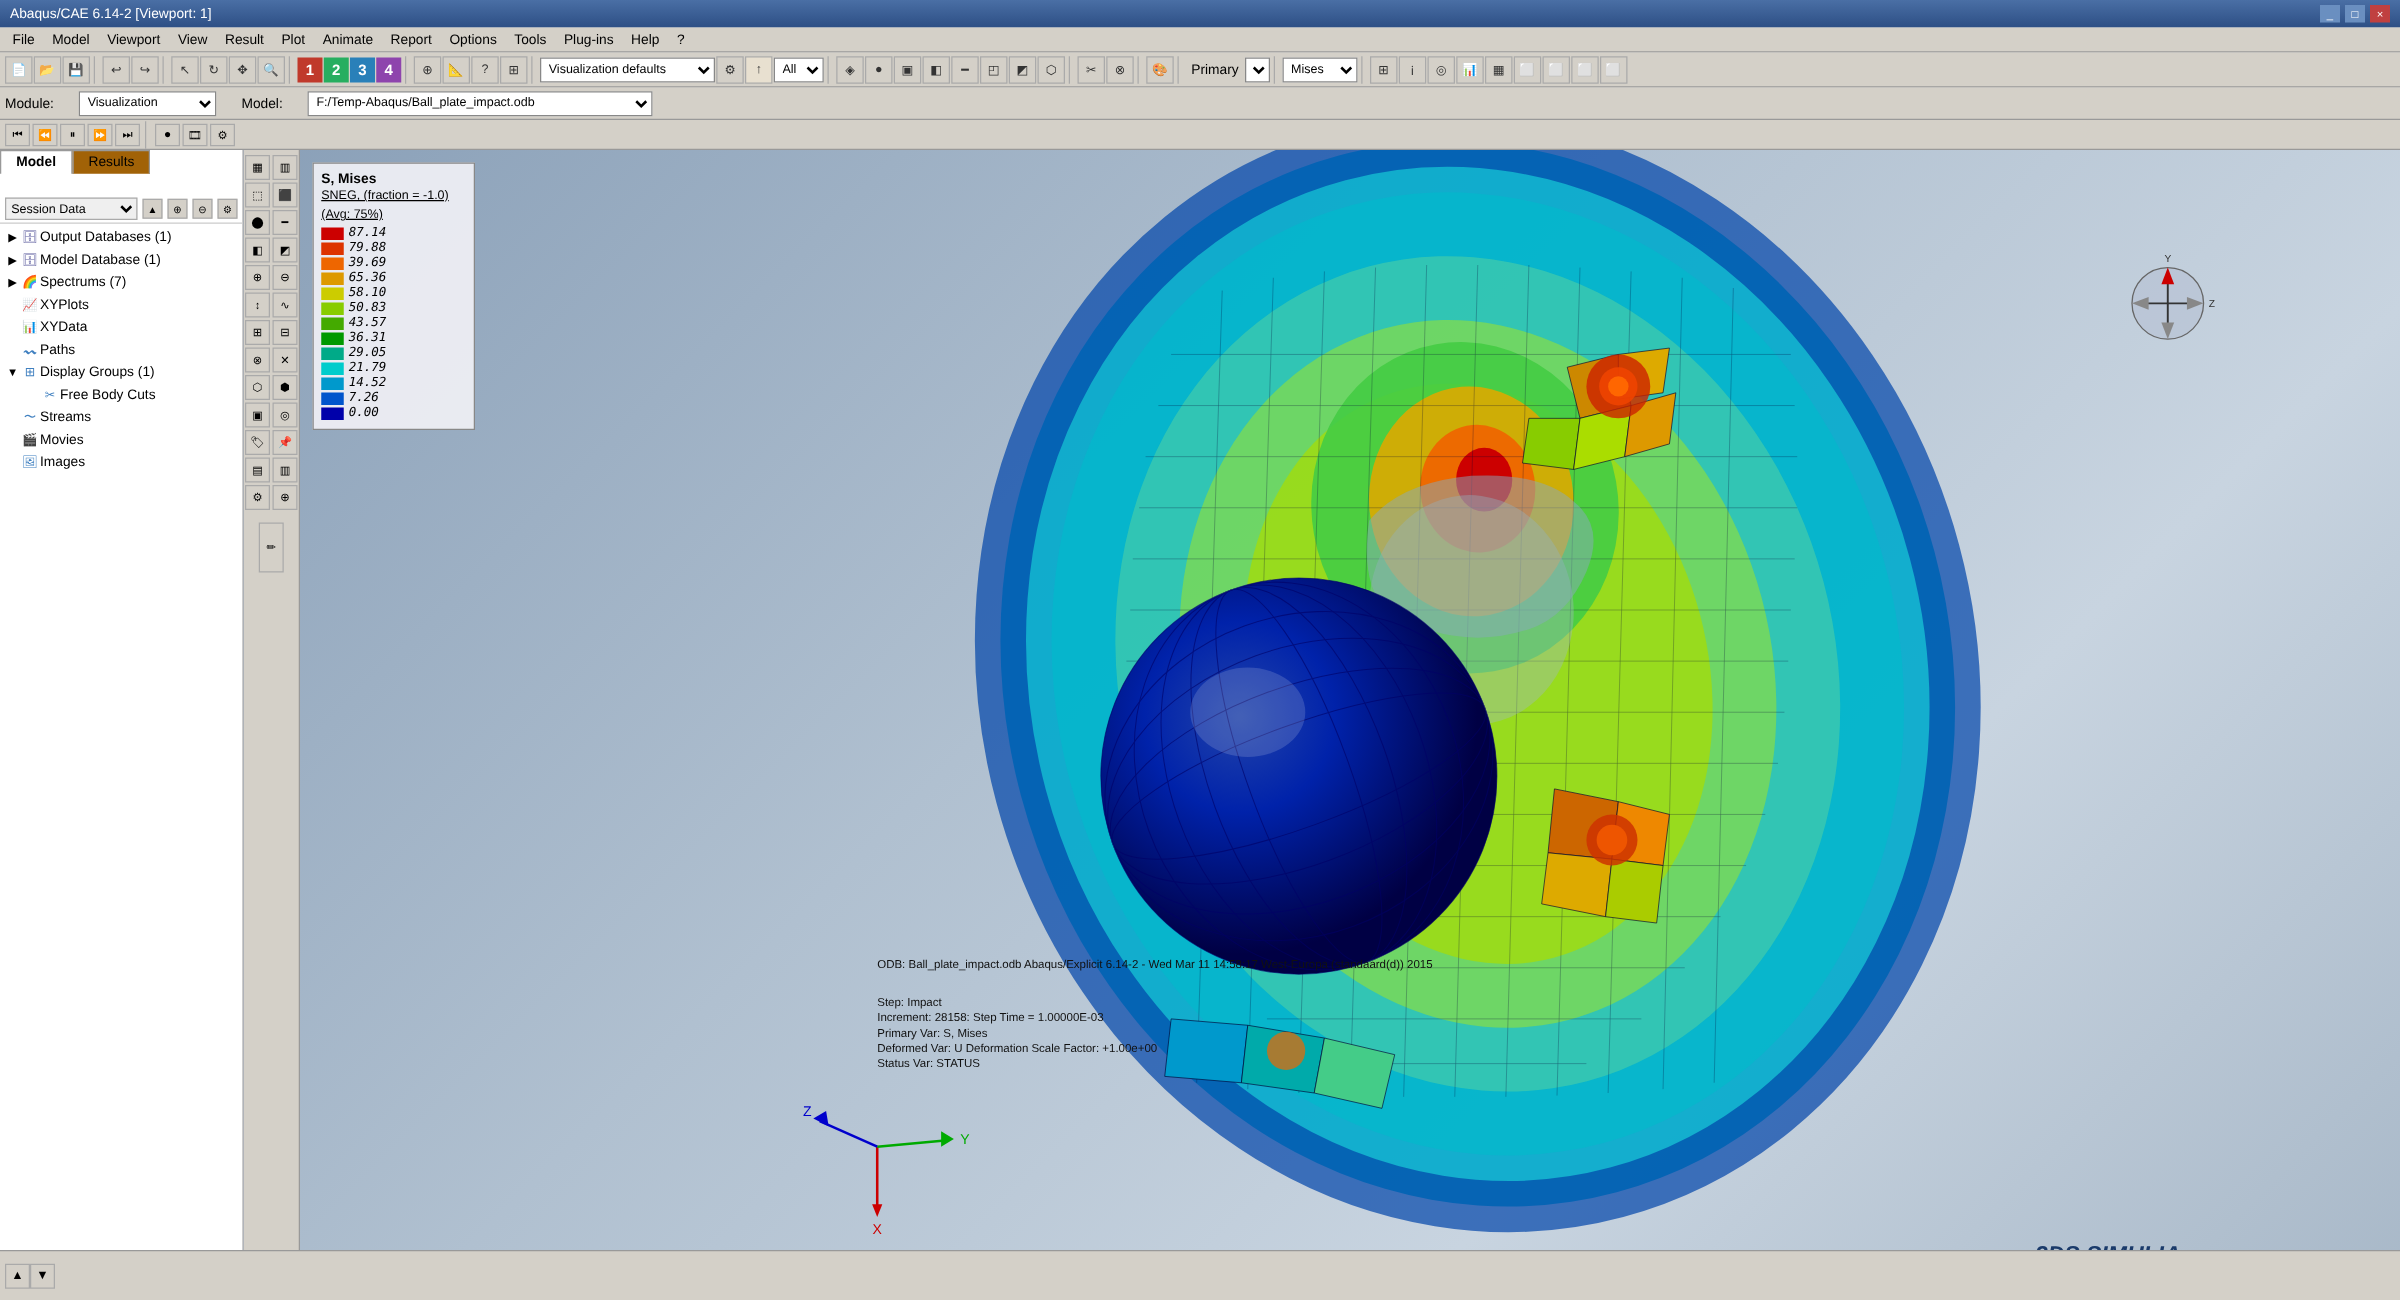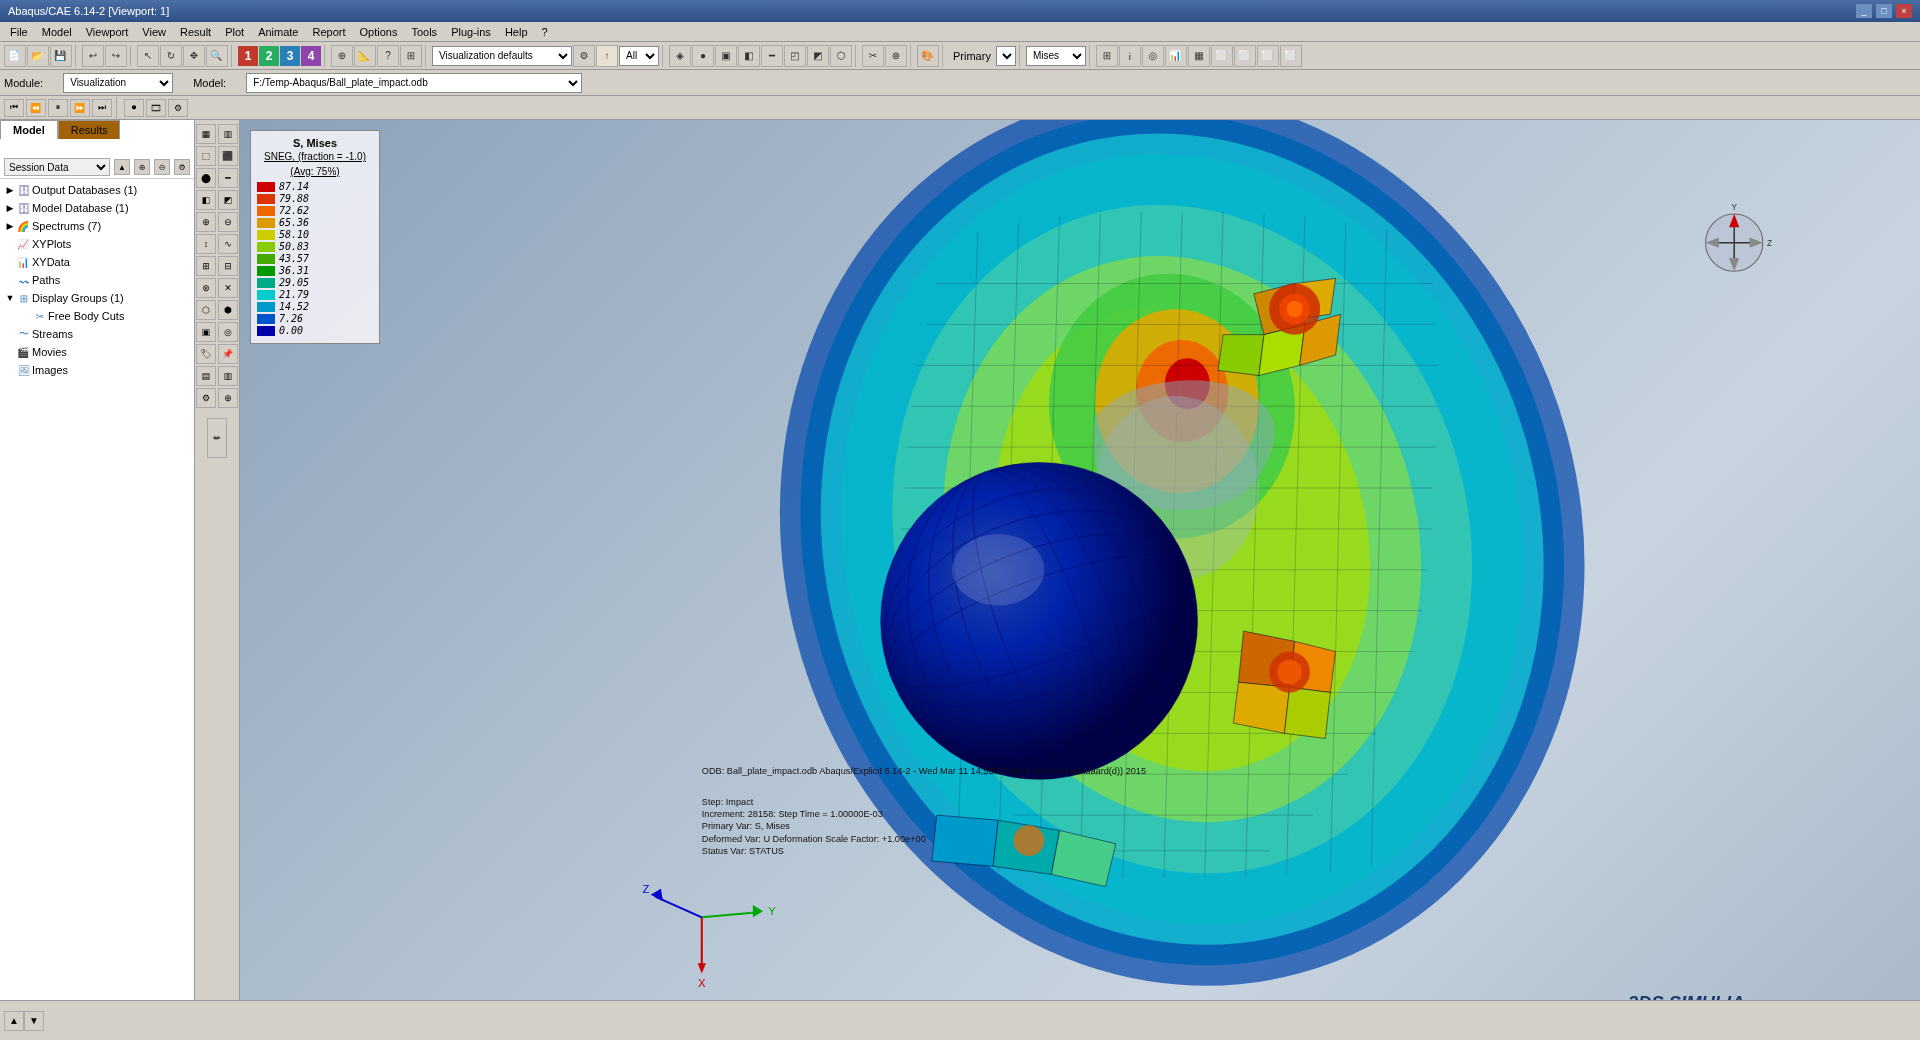--- a/index.html
+++ b/index.html
@@ -118,21 +118,21 @@
     .vtb-pair { display: flex; gap: 2px; }
 
     
     #canvas-area {
       position: absolute; top: 0; left: 45px; right: 0; bottom: 0;
     }
 
     
     #legend {
       position: absolute; top: 10px; left: 10px; width: 130px;
-      background: rgba(240,240,245,0.92); border: 1px solid #888; padding: 6px; text-align: center;
+      background: rgba(240,240,245,0.92); border: 1px solid #888; padding: 6px;
     }
     .legend-title { font-size: 11px; font-weight: bold; margin-bottom: 2px; }
     .legend-subtitle { font-size: 10px; margin-bottom: 4px; text-decoration: underline; }
     .legend-row { display: flex; align-items: center; gap: 4px; margin-bottom: 1px; font-style: italic; }
     .legend-color { width: 18px; height: 10px; flex-shrink: 0; }
     .legend-val { font-size: 10px; font-family: monospace; }
 
     
     #model-svg { position: absolute; top: 0; left: 0; width: 100%; height: 100%; }
 
@@ -234,21 +234,21 @@
   <div class="tb-btn">⬜</div>
   <div class="tb-btn">⬜</div>
 </div>
 
 <div id="toolbar2">
   <span class="tb2-label">Module:</span>
   <select class="tb2-select" style="width:110px">
     <option>Visualization</option>
   </select>
   <span class="tb2-label">Model:</span>
-  <select class="tb2-select" style="width:336px">
+  <select class="tb2-select" style="width:276px">
     <option>F:/Temp-Abaqus/Ball_plate_impact.odb</option>
   </select>
 </div>
 
 <div id="toolbar3">
   <div style="display:flex; gap:2px; align-items:center">
     <div class="play-btn">⏮</div>
     <div class="play-btn">⏪</div>
     <div class="play-btn">⏸</div>
     <div class="play-btn">⏩</div>
@@ -419,21 +419,21 @@
         <div class="legend-row">
           <div class="legend-color" style="background:#cc0000"></div>
           <span class="legend-val">87.14</span>
         </div>
         <div class="legend-row">
           <div class="legend-color" style="background:#dd3300"></div>
           <span class="legend-val">79.88</span>
         </div>
         <div class="legend-row">
           <div class="legend-color" style="background:#ee6600"></div>
-          <span class="legend-val">72.62</span>
+          <span class="legend-val">39.69</span>
         </div>
         <div class="legend-row">
           <div class="legend-color" style="background:#dd9900"></div>
           <span class="legend-val">65.36</span>
         </div>
         <div class="legend-row">
           <div class="legend-color" style="background:#cccc00"></div>
           <span class="legend-val">58.10</span>
         </div>
         <div class="legend-row">

